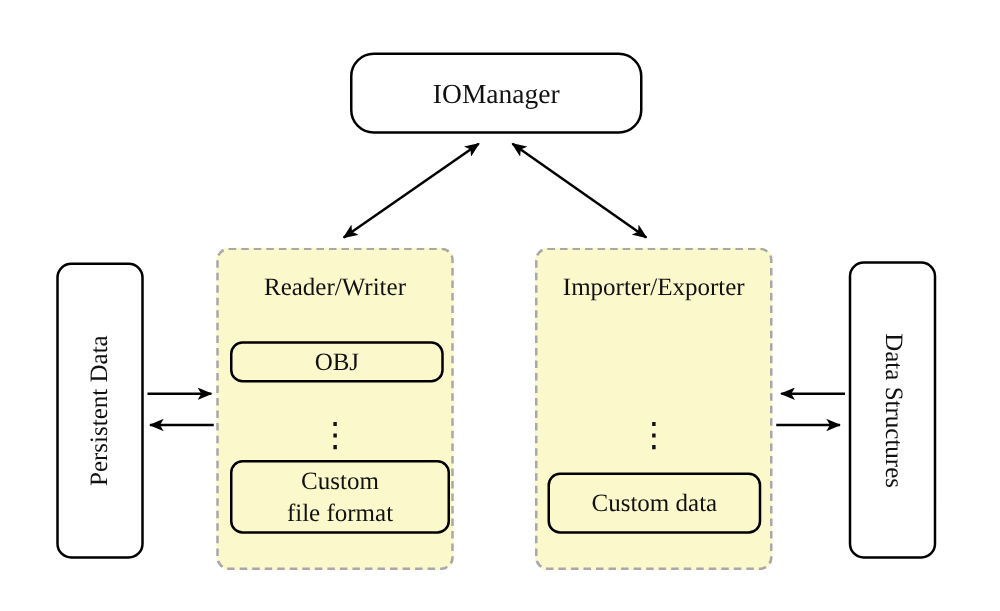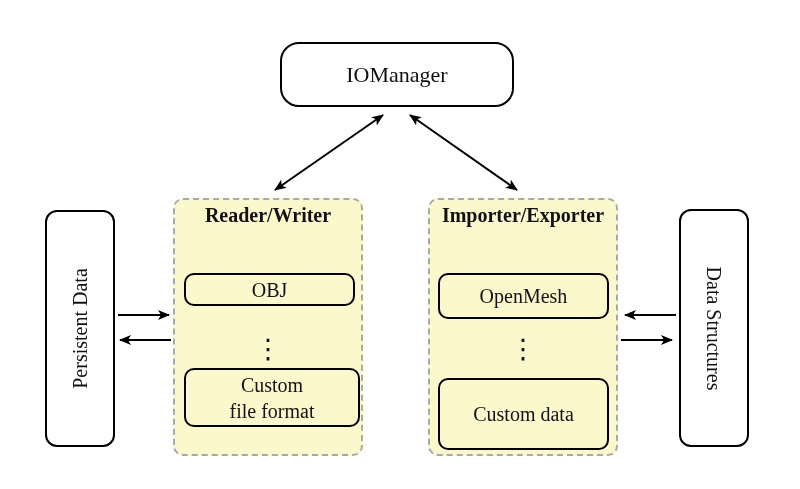--- a/index.html
+++ b/index.html
@@ -34,25 +34,24 @@
   
   .panel{
     position:absolute;
     width:190px;height:258px;
     background:var(--panel-fill);
     border:2px dashed var(--panel-border);
     border-radius:10px;
     box-sizing:border-box;
   }
   .panel-title{
-    margin-top:4px;
+    margin-top:19px;
     text-align:center;
     font-size:20px;
     white-space:nowrap;
-    font-weight:bold;
   }
   
   .item{
     position:absolute;
     border:2.5px solid var(--node-border);
     border-radius:10px;
     background:transparent;
     display:flex;flex-direction:column;align-items:center;justify-content:center;
     box-sizing:border-box;
     font-size:20px;line-height:26px;
@@ -103,25 +102,22 @@
   </div>
   <div class="vdots" style="left:173px;top:334px;">⋮</div>
   <div class="item" style="left:184px;top:368px;width:176px;height:59px;">
     <span>Custom</span>
     <span>file format</span>
   </div>
 
   <div class="panel" style="left:428px;top:198px;">
     <div class="panel-title">Importer/Exporter</div>
   </div>
-  <div class="item" style="left:438px;top:273px;width:171px;height:46px;">
-    <span>OpenMesh</span>
-  </div>
   <div class="vdots" style="left:428px;top:334px;">⋮</div>
-  <div class="item" style="left:438px;top:378px;width:171px;height:72px;">
+  <div class="item" style="left:438px;top:378px;width:171px;height:49px;">
     <span>Custom data</span>
   </div>
 
   <div class="vnode" style="left:45px;top:210px;height:237px;">
     <span class="vtext rot-ccw">Persistent Data</span>
   </div>
 
   <div class="vnode" style="left:679px;top:209px;height:238px;">
     <span class="vtext rot-cw">Data Structures</span>
   </div>

